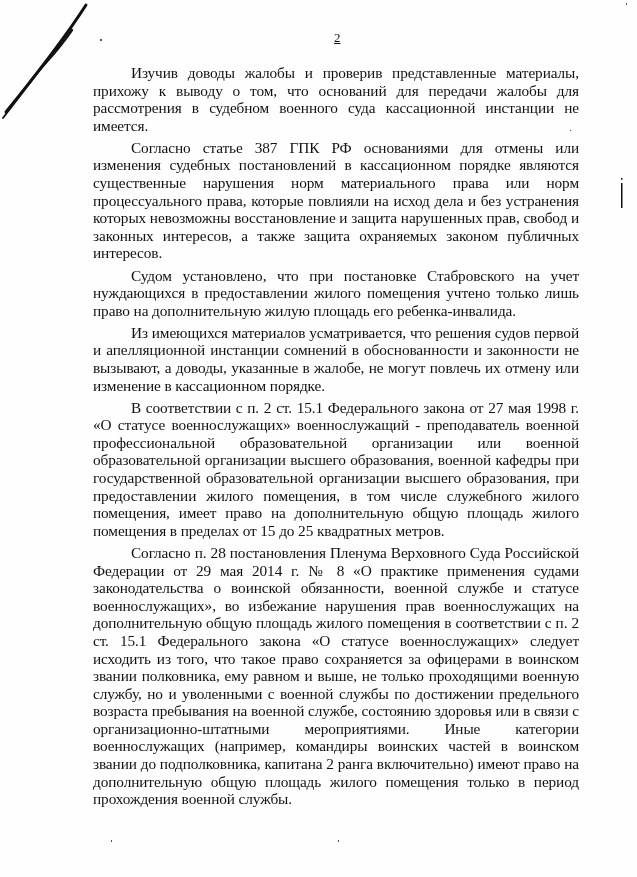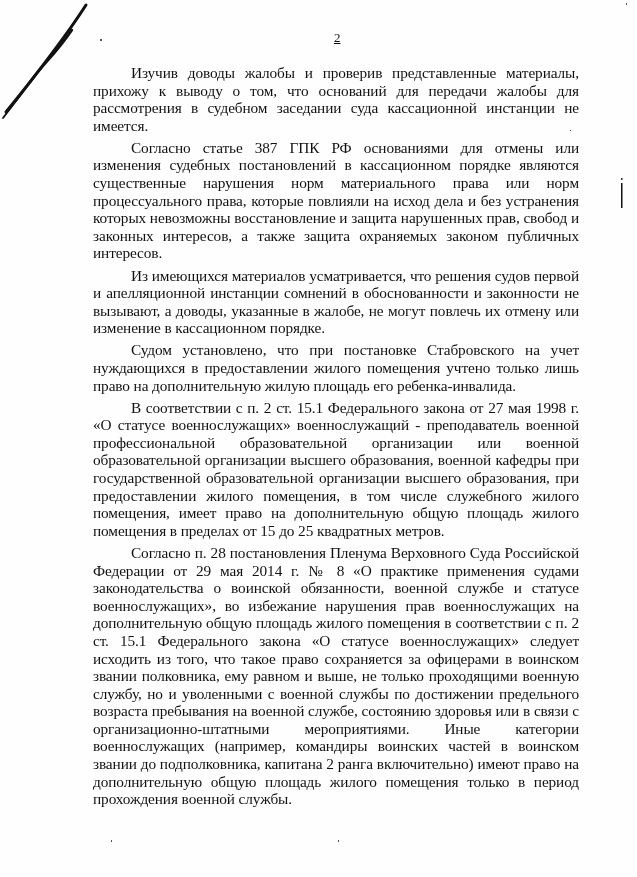--- a/index.html
+++ b/index.html
@@ -79,21 +79,21 @@
 
   <div class="speck" style="left:100px;top:39px;"></div>
   <div class="speck" style="left:626px;top:3px;width:1px;"></div>
   <div class="speck" style="left:570px;top:130px;width:1px;height:1px;"></div>
   <div class="speck" style="left:111px;top:840px;width:1px;height:2px;"></div>
   <div class="speck" style="left:338px;top:840px;width:1px;height:2px;"></div>
 
   <div class="page-number">2</div>
 
   <div class="body-text">
-    <p>Изучив доводы жалобы и проверив представленные материалы, прихожу к выводу о том, что оснований для передачи жалобы для рассмотрения в судебном заседании суда кассационной инстанции не имеется.</p>
+    <p>Изучив доводы жалобы и проверив представленные материалы, прихожу к выводу о том, что оснований для передачи жалобы для рассмотрения в судебном военного суда кассационной инстанции не имеется.</p>
     <p>Согласно статье 387 ГПК РФ основаниями для отмены или изменения судебных постановлений в кассационном порядке являются существенные нарушения норм материального права или норм процессуального права, которые повлияли на исход дела и без устранения которых невозможны восстановление и защита нарушенных прав, свобод и законных интересов, а также защита охраняемых законом публичных интересов.</p>
+    <p>Судом установлено, что при постановке Стабровского на учет нуждающихся в предоставлении жилого помещения учтено только лишь право на дополнительную жилую площадь его ребенка-инвалида.</p>
     <p>Из имеющихся материалов усматривается, что решения судов первой и апелляционной инстанции сомнений в обоснованности и законности не вызывают, а доводы, указанные в жалобе, не могут повлечь их отмену или изменение в кассационном порядке.</p>
-    <p>Судом установлено, что при постановке Стабровского на учет нуждающихся в предоставлении жилого помещения учтено только лишь право на дополнительную жилую площадь его ребенка-инвалида.</p>
     <p>В соответствии с п. 2 ст. 15.1 Федерального закона от 27 мая 1998 г. «О статусе военнослужащих» военнослужащий - преподаватель военной профессиональной образовательной организации или военной образовательной организации высшего образования, военной кафедры при государственной образовательной организации высшего образования, при предоставлении жилого помещения, в том числе служебного жилого помещения, имеет право на дополнительную общую площадь жилого помещения в пределах от 15 до 25 квадратных метров.</p>
     <p>Согласно п. 28 постановления Пленума Верховного Суда Российской Федерации от 29 мая 2014 г. № 8 «О практике применения судами законодательства о воинской обязанности, военной службе и статусе военнослужащих», во избежание нарушения прав военнослужащих на дополнительную общую площадь жилого помещения в соответствии с п. 2 ст. 15.1 Федерального закона «О статусе военнослужащих» следует исходить из того, что такое право сохраняется за офицерами в воинском звании полковника, ему равном и выше, не только проходящими военную службу, но и уволенными с военной службы по достижении предельного возраста пребывания на военной службе, состоянию здоровья или в связи с организационно-штатными мероприятиями. Иные категории военнослужащих (например, командиры воинских частей в воинском звании до подполковника, капитана 2 ранга включительно) имеют право на дополнительную общую площадь жилого помещения только в период прохождения военной службы.</p>
   </div>
 
 </div>
 
 </body></html>

